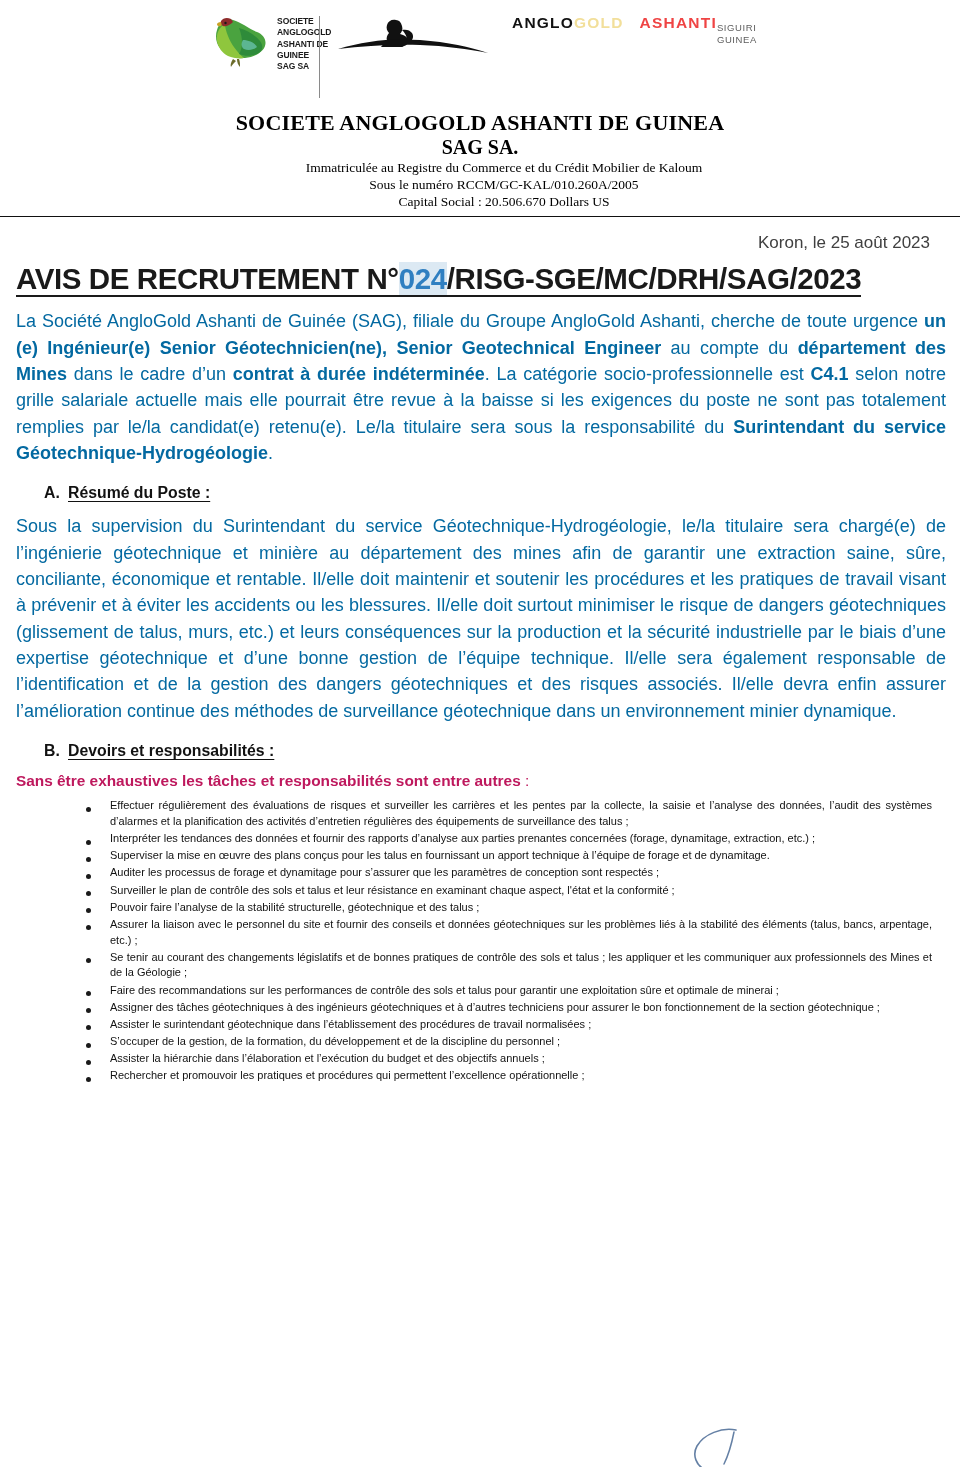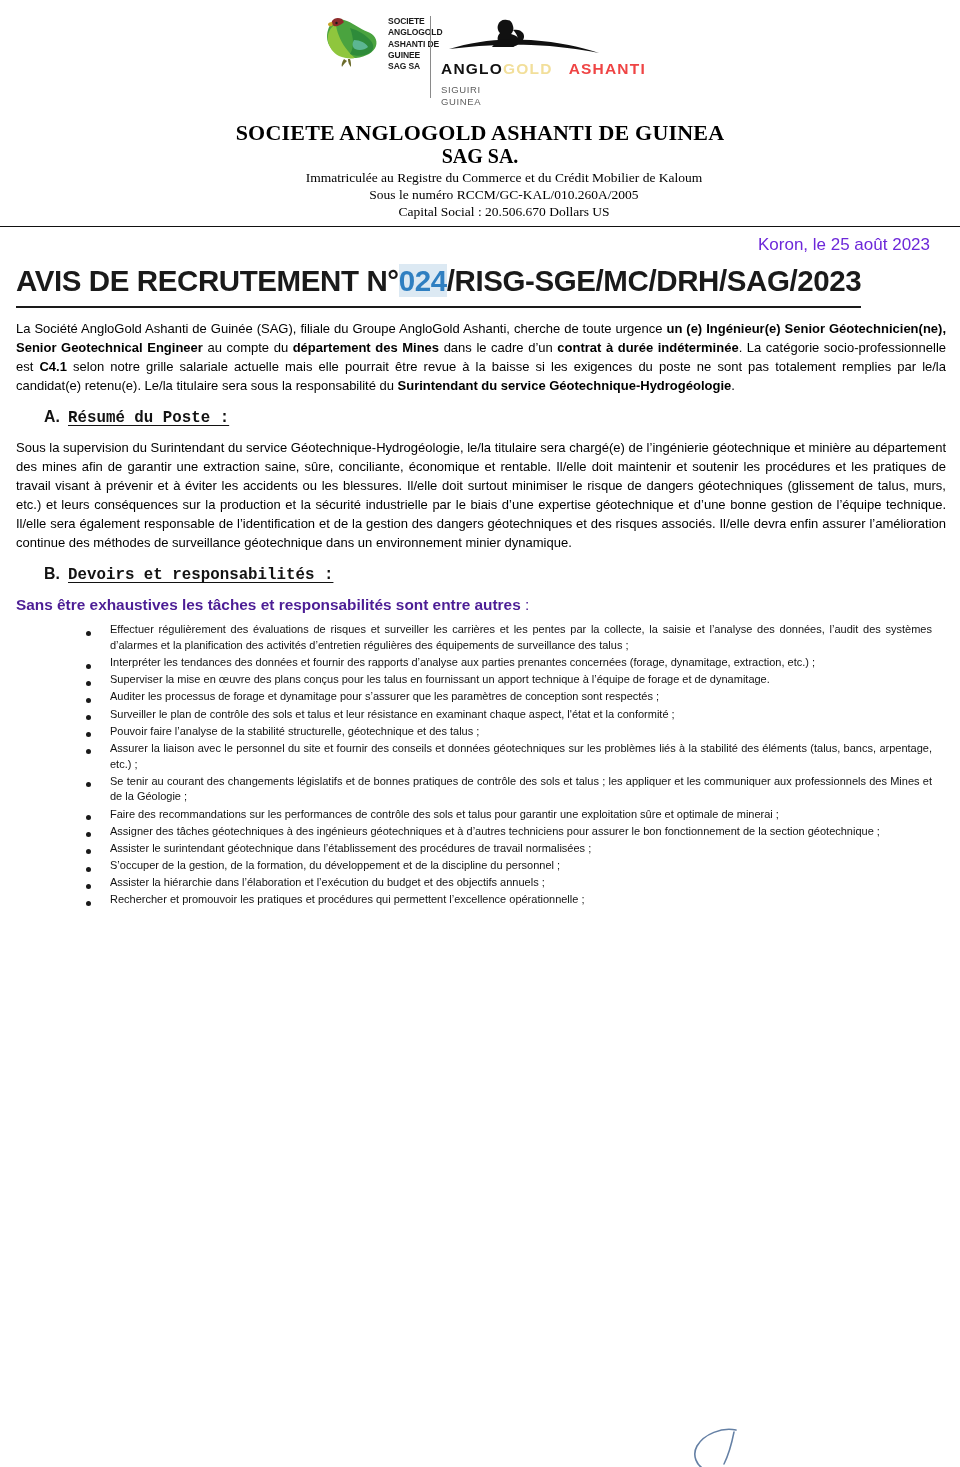--- a/index.html
+++ b/index.html
@@ -52,21 +52,21 @@
     margin-top: 2px;
   }
   .divider-v {
     width: 1px;
     background: #8a8a8a;
     height: 82px;
     margin: 2px 10px 0 0;
   }
   .logo-right {
     display: flex;
-    flex-direction: column;
+    flex-direction: row;
     justify-content: flex-start;
     padding-top: 2px;
   }
   .aga-mark {
     width: 182px;
     height: 46px;
     position: relative;
   }
   .aga-word {
     display: flex;
@@ -122,74 +122,73 @@
     width: 100%;
   }
 
   
   .body-wrap {
     padding: 0 14px 0 16px;
   }
   .date-line {
     text-align: right;
     font-size: 17px;
-    margin-top: 8px;
+    margin-top: 16px;
     padding-right: 16px;
-    color: #6d28d9;
+    color: #404040;
   }
 
   .doc-title {
     font-size: 29.5px;
     font-weight: 700;
     letter-spacing: -0.4px;
     margin-top: 9px;
     color: #1a1a1a;
     white-space: nowrap;
     display: inline-block;
     border-bottom: 2.2px solid #1a1a1a;
-    padding-bottom: 9px;
+    padding-bottom: 0;
     line-height: 1.12;
     text-align: center;
   }
   .doc-title .hl {
     color: #2f7fc1;
     background: #dce9f3;
   }
 
   .para {
-    font-size: 13px;
+    font-size: 18px;
     line-height: 1.465;
     text-align: justify;
     margin-top: 11px;
-    color: #000000;
+    color: #0369a1;
   }
   .para b { font-weight: 700; }
 
   .section-head {
     font-size: 15.8px;
     font-weight: 700;
     margin-top: 9px;
     padding-left: 28px;
     color: #121212;
   }
   .section-head .letter {
     display: inline-block;
     min-width: 24px;
   }
   .section-head .u {
     text-decoration: underline;
     text-underline-offset: 2.5px;
-    font-family: Liberation Mono, monospace;
   }
 
   .lead-bold {
     font-size: 15.4px;
     font-weight: 700;
     margin-top: 12px;
-    color: #4c1d95;
+    color: #be185d;
   }
   .lead-bold .plain { font-weight: 400; }
 
   ul.duties {
     list-style: none;
     margin: 8px 0 0 0;
     padding: 0 14px 0 68px;
   }
   ul.duties li {
     position: relative;

